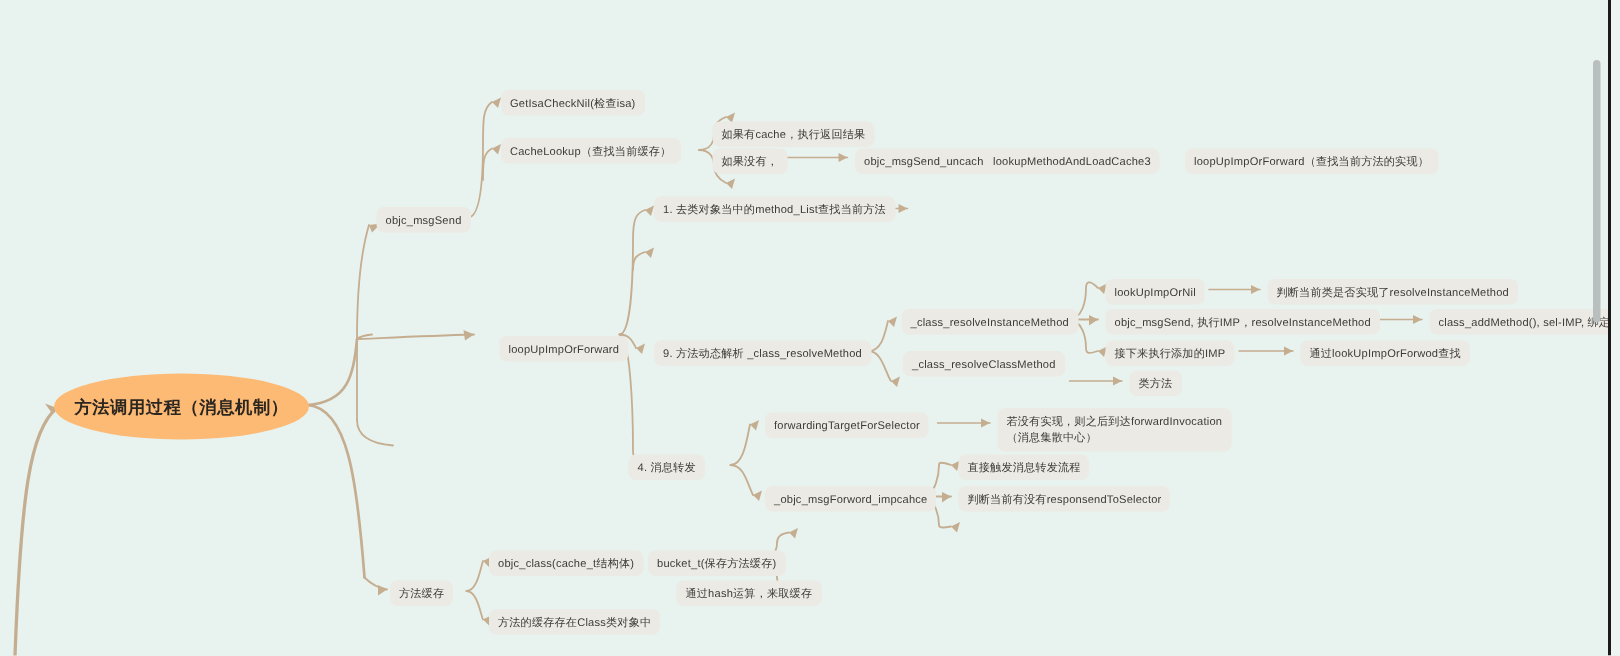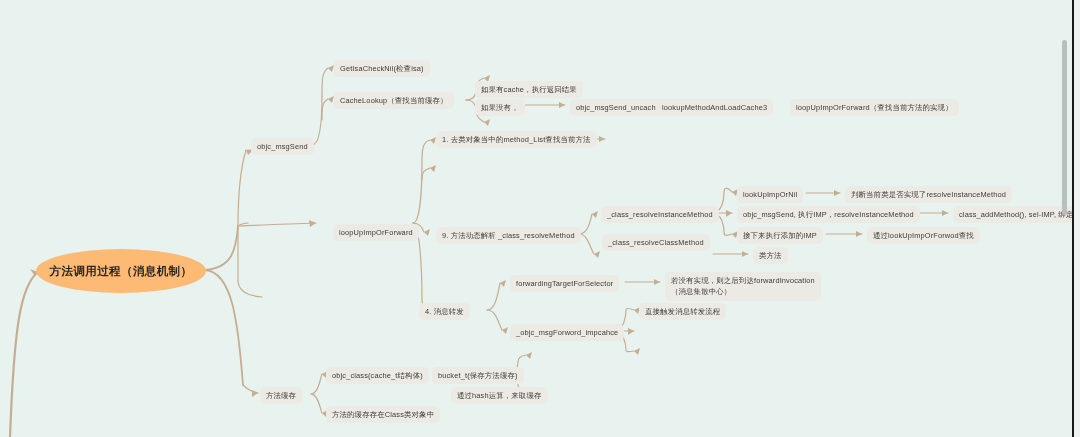--- a/index.html
+++ b/index.html
@@ -204,20 +204,21 @@
   <div class="node" style="left:419px;top:303px;">4. 消息转发</div>
 
   <div class="node" style="left:510px;top:275px;">forwardingTargetForSelector</div>
 
   <div class="node wrap" style="left:665px;top:272px;width:156px;">若没有实现，则之后到达forwardInvocation（消息集散中心）</div>
 
   <div class="node" style="left:510px;top:324px;">_objc_msgForword_impcahce</div>
 
   <div class="node" style="left:639px;top:303px;">直接触发消息转发流程</div>
 
+  <div class="node" style="left:639px;top:324px;">判断当前有没有responsendToSelector</div>
 
 
   <div class="node" style="left:260px;top:387px;">方法缓存</div>
 
   <div class="node" style="left:326px;top:367px;">objc_class(cache_t结构体)</div>
 
   <div class="node" style="left:432px;top:367px;">bucket_t(保存方法缓存)</div>
 
   <div class="node" style="left:451px;top:387px;">通过hash运算，来取缓存</div>
 

